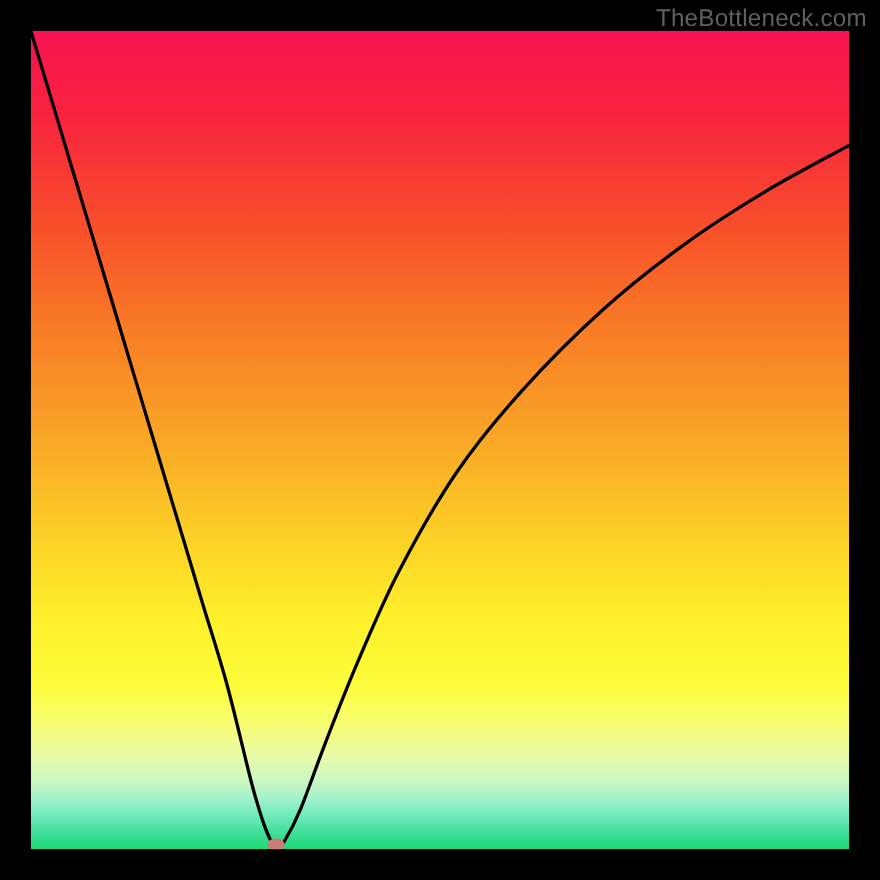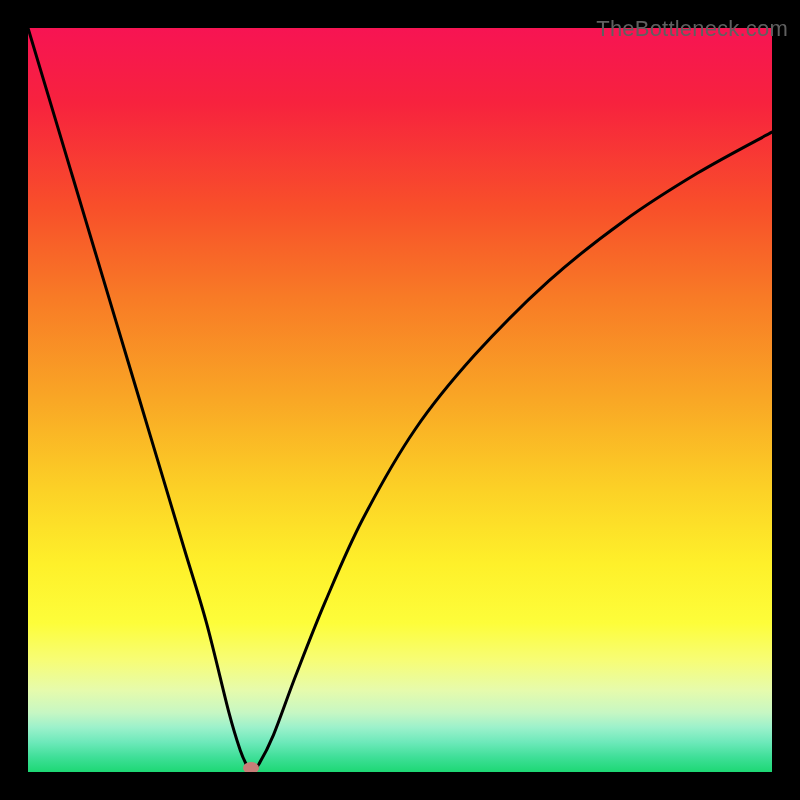--- a/index.html
+++ b/index.html
@@ -12,21 +12,21 @@
     overflow: hidden;
   }
   .frame {
     position: relative;
     width: 800px;
     height: 800px;
     background: #000;
   }
   .watermark {
     position: absolute;
-    top: 16px;
+    top: 4px;
     right: 12px;
     color: #606060;
     font-size: 22px;
     font-weight: 500;
     letter-spacing: 0.2px;
     z-index: 10;
   }
   .plot-area {
     position: absolute;
     left: 28px;

